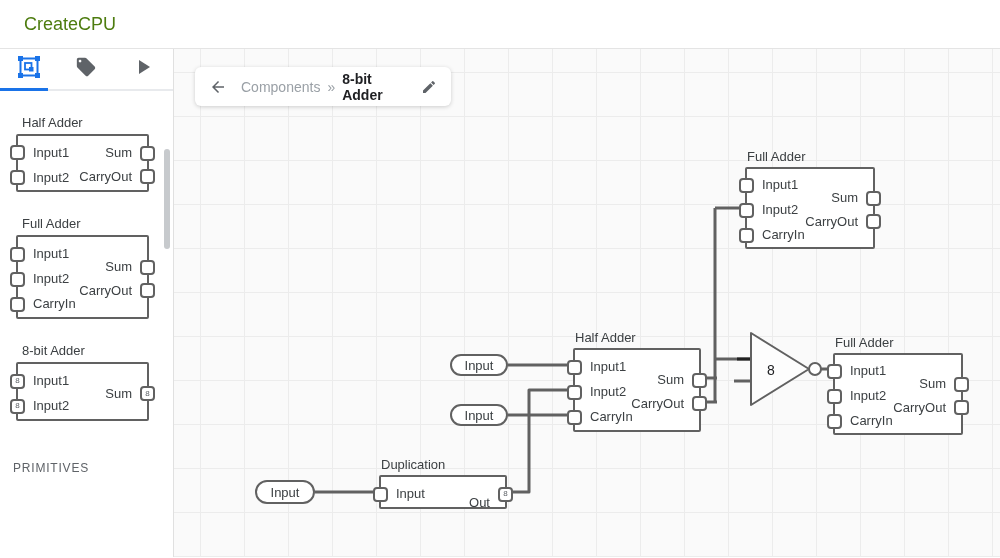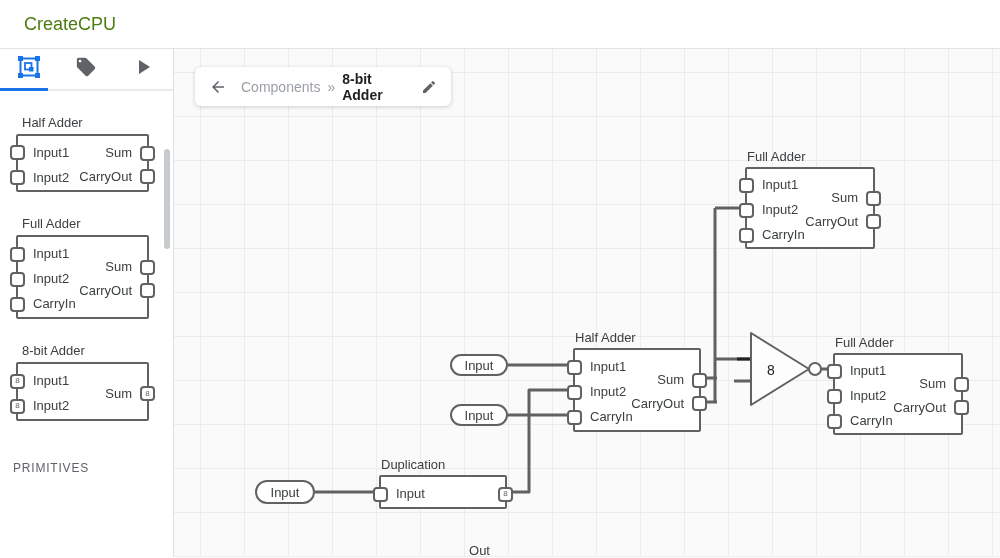--- a/index.html
+++ b/index.html
@@ -220,21 +220,21 @@
           </div>
         </div>
         <div class="canvas-node" style="left: 205px; top: 426px;">
           <div class="node-title">Duplication</div>
           <div class="node-box" style="width: 128px; height: 34px;">
             <div class="port left" style="top: 9.5px;"></div>
             <div class="port-label left" style="top: 9px;">Input</div>
             <div class="port right" style="top: 9.5px;">
               <span class="port-bits">8</span>
             </div>
-            <div class="port-label right" style="top: 18px; margin-top: 48px;">Out</div>
+            <div class="port-label right" style="top: 18px;">Out</div>
           </div>
         </div>
         <div class="io-pill" style="left: 276px; top: 305px; width: 58px; height: 22px;">Input</div>
         <div class="io-pill" style="left: 276px; top: 355px; width: 58px; height: 22px;">Input</div>
         <div class="io-pill" style="left: 81px; top: 431px; width: 60px; height: 24px;">Input</div>
       </div>
 
     <div class="breadcrumb">
       <span class="crumb-back">
         <svg width="18" height="18" viewBox="0 0 24 24">

